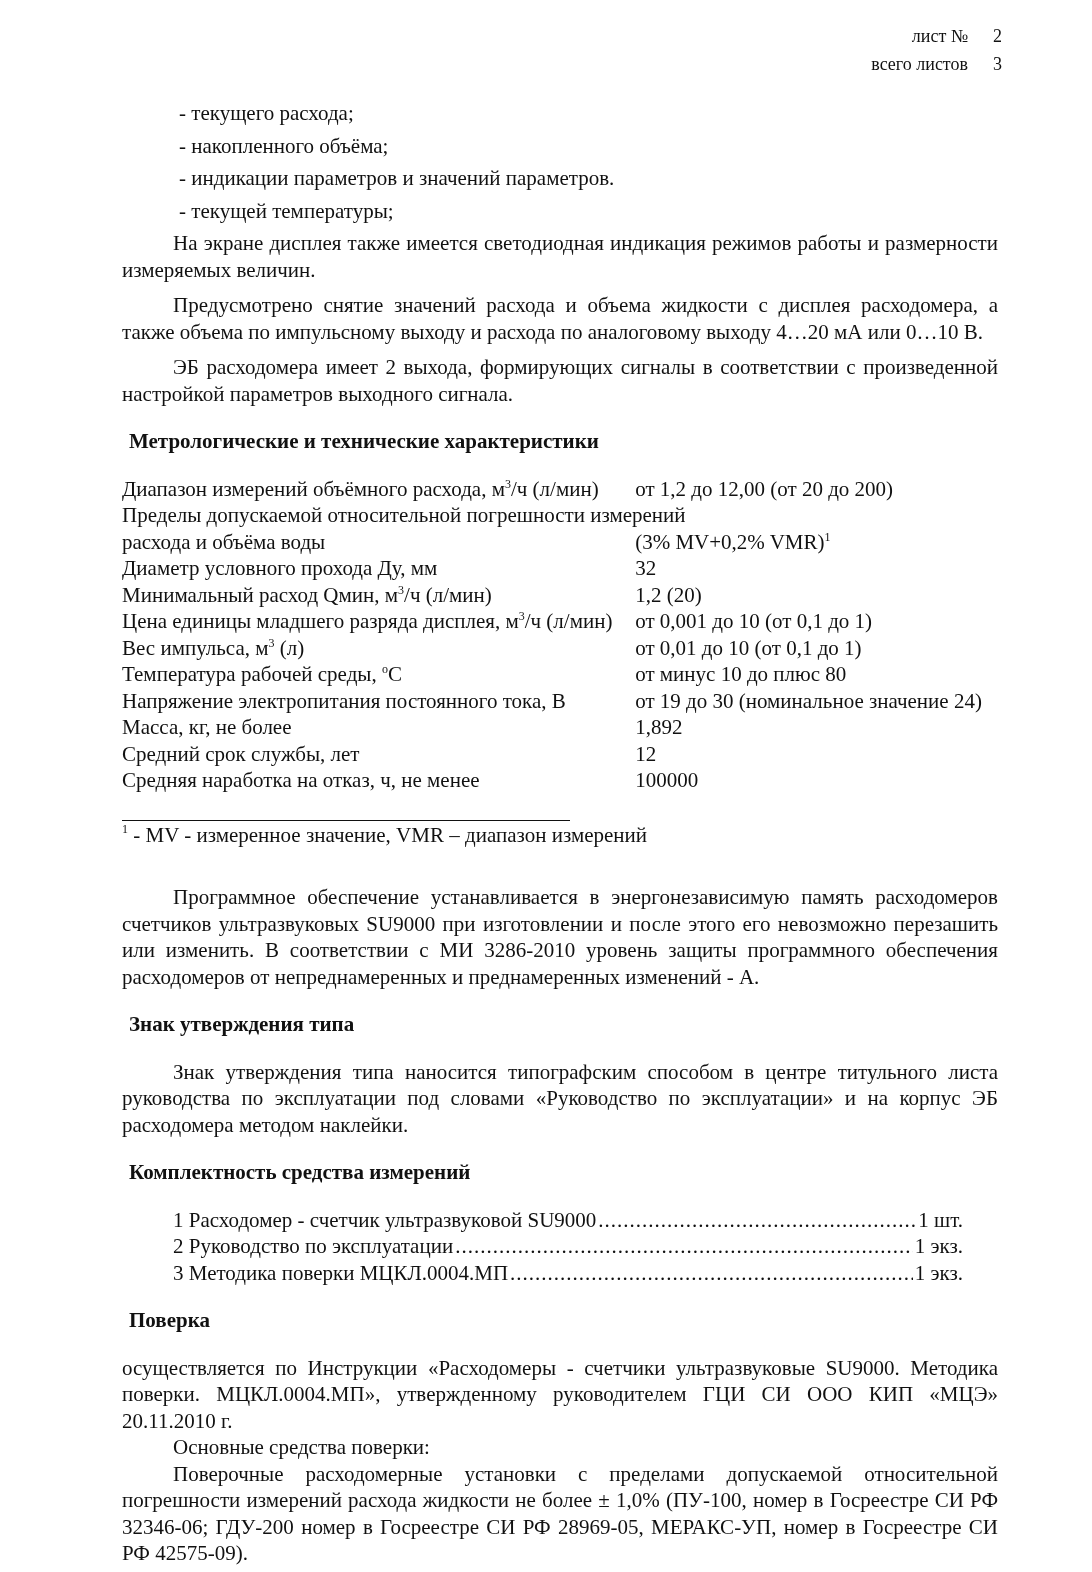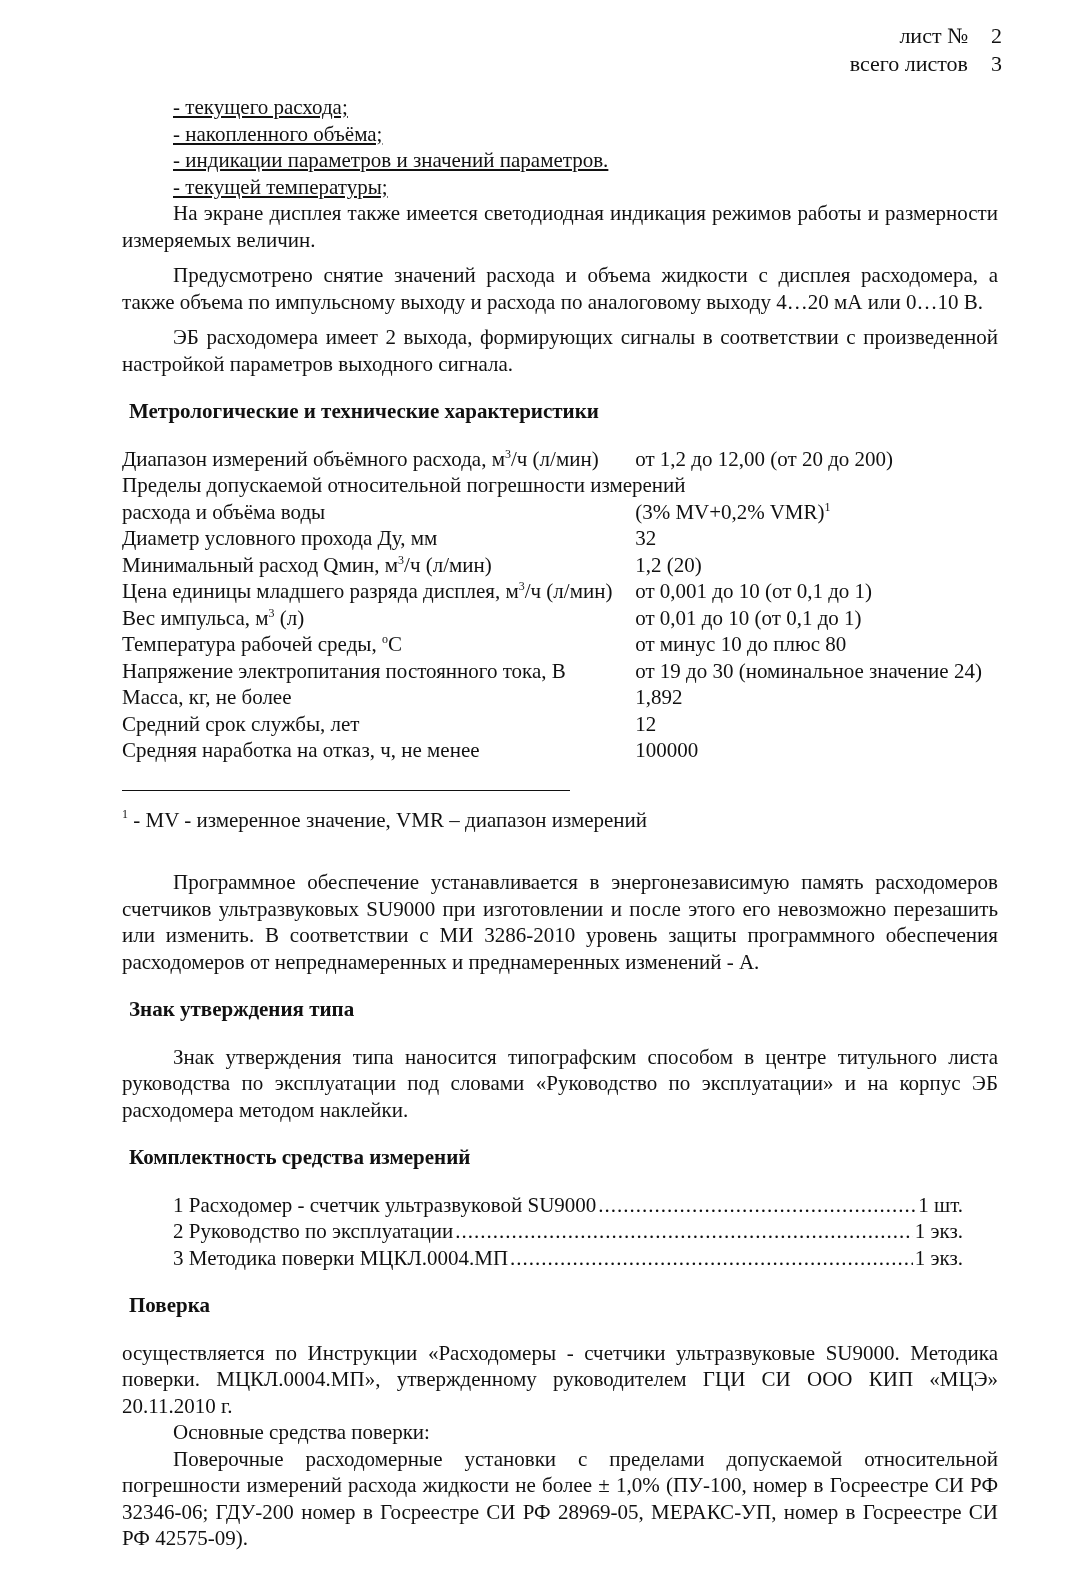--- a/index.html
+++ b/index.html
@@ -1,34 +1,34 @@
 <!DOCTYPE html>
 <html><head>
 <meta charset="utf-8">
 <style>
   html, body { margin: 0; padding: 0; background: #ffffff; }
   body {
     width: 1092px; height: 1572px; position: relative; overflow: hidden;
     font-family: "Liberation Serif", "DejaVu Serif", serif;
     color: #111111; font-size: 21px; line-height: 26.5px;
   }
-  .sheet-info { position: absolute; top: 22px; right: 90px; text-align: right; font-size: 22px; line-height: 28px; }
+  .sheet-info { position: absolute; top: 22px; right: 90px; text-align: right; font-size: 18px; line-height: 28px; }
   .sheet-info .row { display: flex; justify-content: flex-end; gap: 22px; }
   .sheet-info .num { width: 12px; text-align: right; }
   .content { position: absolute; left: 122px; width: 876px; top: 94px; }
-  .list-item { padding-left: 51px; margin: 0; text-decoration: underline; }
+  .list-item { padding-left: 51px; margin: 6px; }
   p { margin: 0; text-align: justify; }
   p.indent { text-indent: 51px; }
   .h { font-weight: bold; margin: 7px; }
   .spec-table { width: 100%; border-collapse: collapse; }
   .spec-table td { padding: 0; vertical-align: bottom; font-size: 21px; line-height: 26.5px; }
   .spec-table td.val { text-align: left; white-space: nowrap; }
   sup { font-size: 12px; line-height: 0; vertical-align: 8px; }
   .fn-line { width: 448px; border-top: 1.5px solid #111; margin-top: 26px; }
-  .footnote { font-size: 21px; margin-top: 16px; }
+  .footnote { font-size: 21px; margin-top: 1px; }
   .footnote sup { vertical-align: 9px; }
   .kit { padding-left: 51px; width: 790px; }
   .kit-row { display: flex; align-items: baseline; }
   .kit-row .lbl { white-space: nowrap; }
   .kit-row .dots { flex: 1; overflow: hidden; white-space: nowrap; margin: 0 2px; letter-spacing: 1px; }
   .kit-row .dots::after { content: "................................................................................................................................................................"; }
   .kit-row .qty { white-space: nowrap; }
   .gap-s { height: 9px; } .gap-m { height: 14px; } .gap-l { height: 36px; }
 </style>
 </head>

